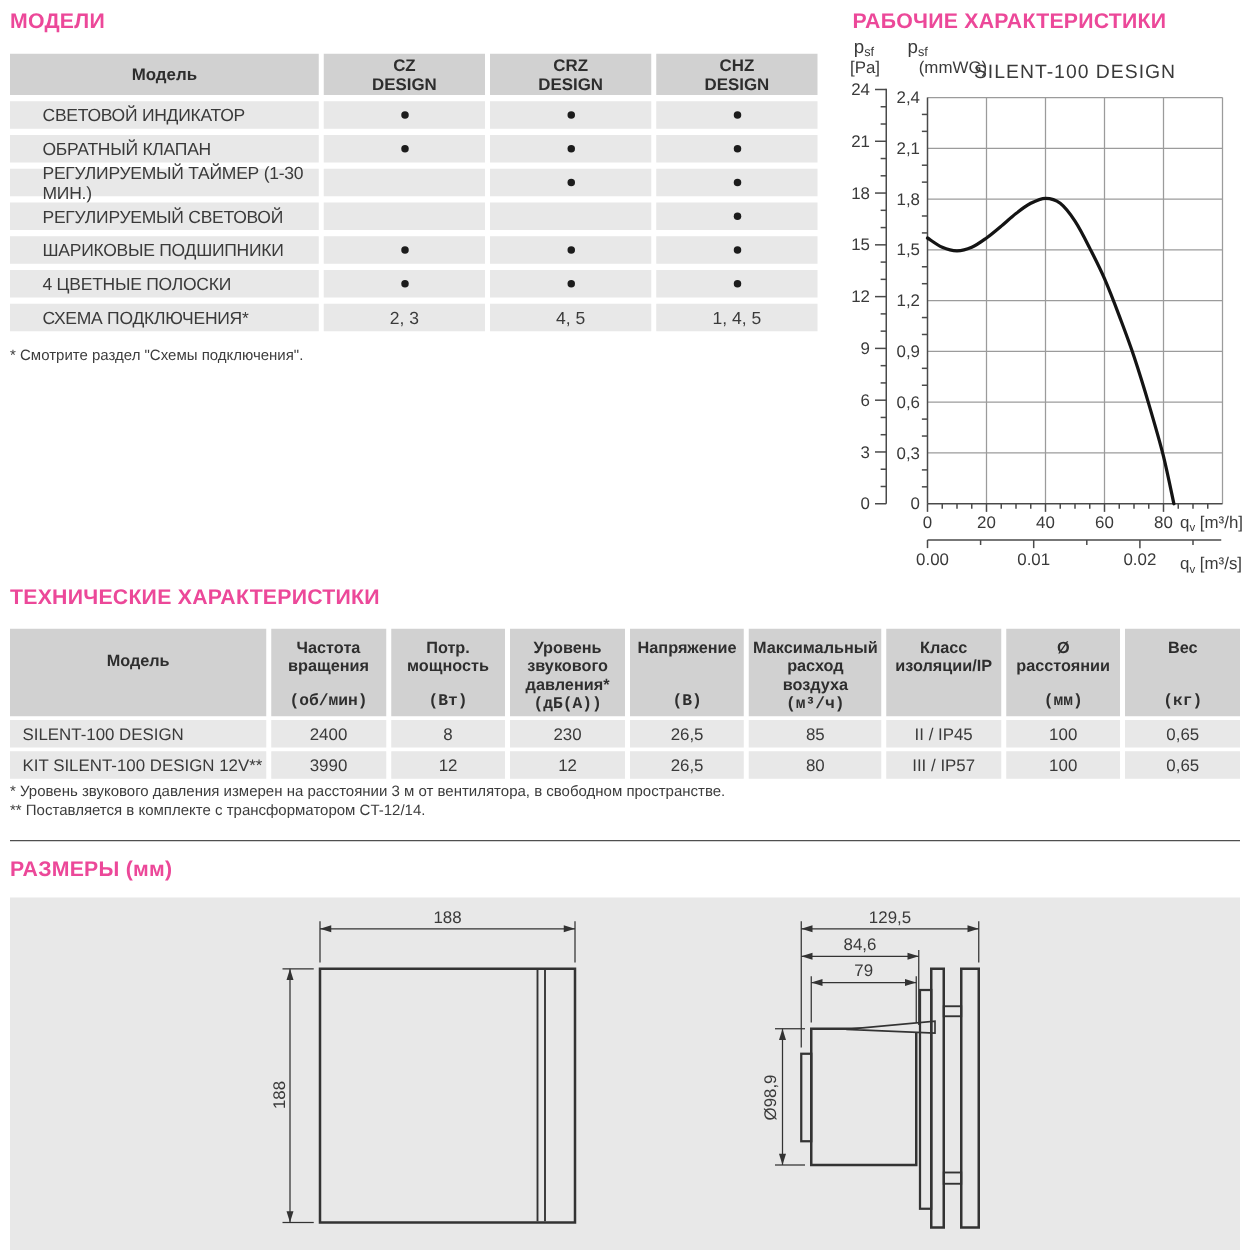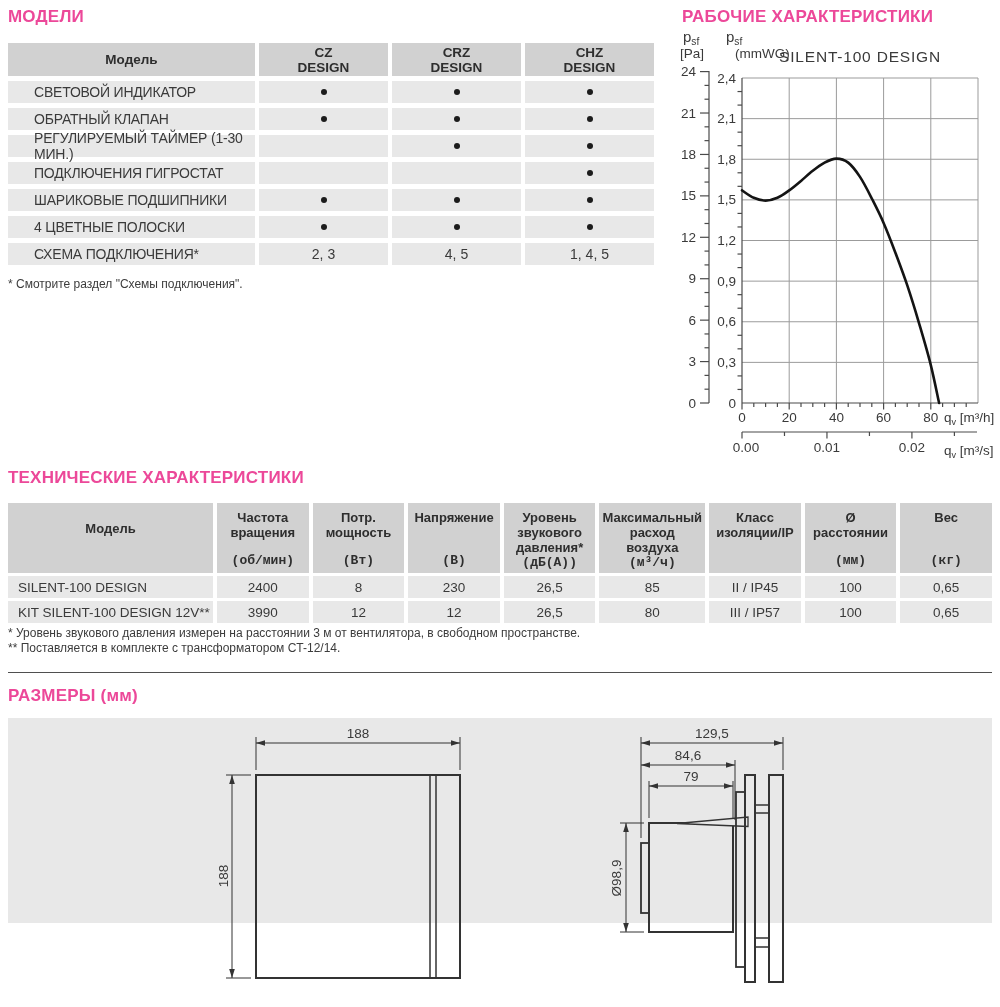--- a/index.html
+++ b/index.html
@@ -21,21 +21,21 @@
   #tech-table{position:absolute;left:8px;top:503px;width:984px;display:grid;
     grid-template-columns:205px repeat(8,1fr);column-gap:4px;row-gap:3px;}
   #tech-table .hcell{background:#d1d1d1;height:70px;display:flex;flex-direction:column;font-size:13px;font-weight:bold;color:#2e2e2e;}
   #tech-table .hcell .hname{flex:1;display:flex;align-items:flex-start;justify-content:center;text-align:center;padding:7px 3px 0 3px;line-height:15px;}
   #tech-table .hcell.center .hname{align-items:center;padding-top:0;}
   #tech-table .hcell .hunit{height:20px;text-align:center;line-height:16px;font-family:Liberation Mono, monospace;}
   #tech-table .cell{background:#e8e8e8;height:22px;display:flex;align-items:center;justify-content:center;font-size:13.5px;color:#3a3a3a;}
   #tech-table .cell.lbl{justify-content:flex-start;padding-left:10px;}
 
   #divider{position:absolute;left:8px;right:8px;top:672px;height:0;border-top:1px solid #4f4f4f;}
-  #dims-box{position:absolute;left:8px;top:718px;width:984px;height:205px;background:#e8e8e8;}
+  #dims-box{position:absolute;left:8px;top:718px;width:984px;height:282px;background:#e8e8e8;}
   svg text{fill:#3a3a3a;}
 </style>
 </head>
 <body>
 
 <div>
 
   <div class="sec-title" style="left:8px;top:7px;">МОДЕЛИ</div>
   <div id="models-table">
       <div class="hcell">
@@ -74,21 +74,21 @@
         <span class="dot"></span>
       </div>
       <div class="cell lbl">РЕГУЛИРУЕМЫЙ ТАЙМЕР (1-30 МИН.)</div>
       <div class="cell"></div>
       <div class="cell">
         <span class="dot"></span>
       </div>
       <div class="cell">
         <span class="dot"></span>
       </div>
-      <div class="cell lbl">ПОДКЛЮЧЕНИЯ ГИГРОСТАТ</div>
+      <div class="cell lbl">РЕГУЛИРУЕМЫЙ СВЕТОВОЙ</div>
       <div class="cell"></div>
       <div class="cell"></div>
       <div class="cell">
         <span class="dot"></span>
       </div>
       <div class="cell lbl">ШАРИКОВЫЕ ПОДШИПНИКИ</div>
       <div class="cell">
         <span class="dot"></span>
       </div>
       <div class="cell">
@@ -255,26 +255,26 @@
       </div>
       <div class="hcell">
         <div class="hname">Частота вращения</div>
         <div class="hunit">(об/мин)</div>
       </div>
       <div class="hcell">
         <div class="hname">Потр. мощность</div>
         <div class="hunit">(Вт)</div>
       </div>
       <div class="hcell">
+        <div class="hname">Уровень звукового давления*</div>
+        <div class="hunit">(дБ(А))</div>
+      </div>
+      <div class="hcell">
         <div class="hname">Напряжение</div>
         <div class="hunit">(В)</div>
-      </div>
-      <div class="hcell">
-        <div class="hname">Уровень звукового давления*</div>
-        <div class="hunit">(дБ(А))</div>
       </div>
       <div class="hcell">
         <div class="hname">Максимальный расход воздуха</div>
         <div class="hunit">(м³/ч)</div>
       </div>
       <div class="hcell">
         <div class="hname">Класс изоляции/IP</div>
         <div class="hunit"></div>
       </div>
       <div class="hcell">

